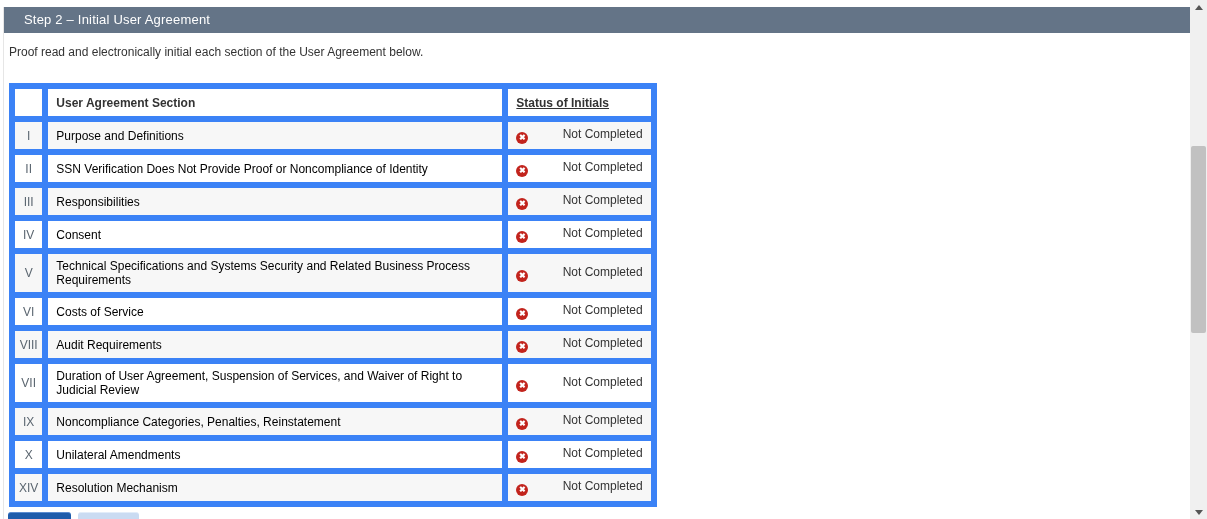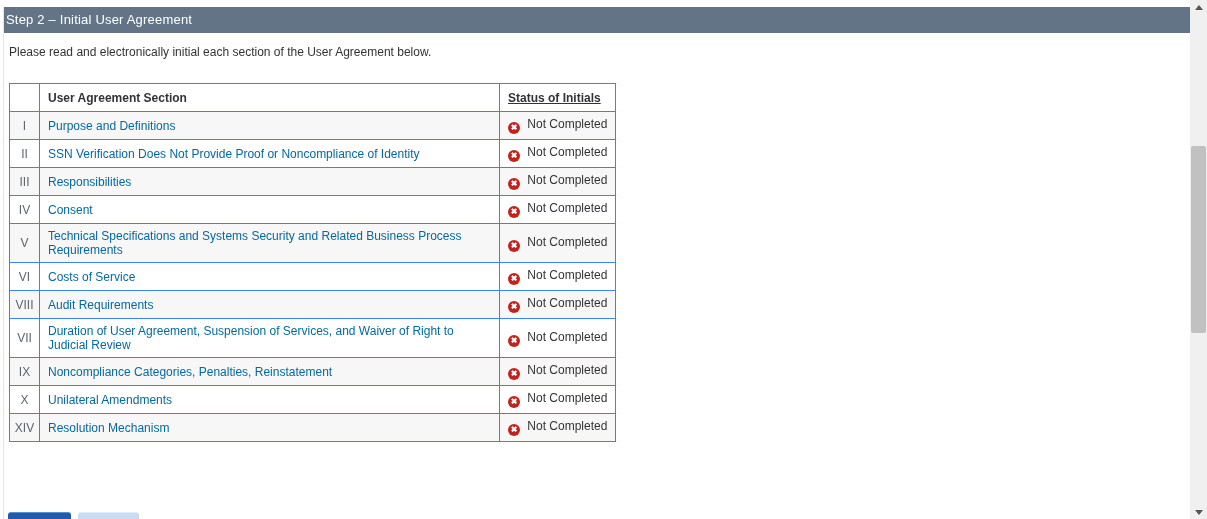--- a/index.html
+++ b/index.html
@@ -20,37 +20,37 @@
     height: 512px;
     border-left: 1px solid #e6e6e6;
     background: #ffffff;
   }
   .panel-header {
     height: 26px;
     line-height: 26px;
     background: #647487;
     color: #ffffff;
     font-size: 13px;
-    padding-left: 2px;
+    padding-left: 20px;
     letter-spacing: 0.2px;
   }
   .instruction {
     font-size: 12px;
     color: #333;
     margin: 12px 0 24px 5px;
   }
 
   
   table.ua-table {
     border-collapse: collapse;
     margin-left: 5px;
     background: #fff;
   }
   .ua-table th, .ua-table td {
-    border: 1px solid #3b82f6;
+    border: 6px solid #3b82f6;
     font-size: 12px;
     vertical-align: middle;
   }
   .ua-table th {
     font-weight: bold;
     text-align: left;
     color: #333;
     padding: 7px 8px 6px 8px;
     background: #ffffff;
   }
@@ -59,40 +59,40 @@
   .ua-table th.col-status { width: 100px; text-decoration: underline; }
   .ua-table td { padding: 5px 8px; height: 16px; }
   .ua-table tbody tr:nth-child(odd) { background: #f7f7f7; }
   .ua-table tbody tr:nth-child(even) { background: #ffffff; }
   td.num {
     text-align: center;
     color: #5b6670;
     padding: 5px 4px;
   }
   td.section a {
-    color: #0369a1;
+    color: #000000;
     text-decoration: none;
   }
   td.status { white-space: nowrap; }
   .status-icon {
     display: inline-flex;
     width: 12px;
     height: 12px;
     border-radius: 50%;
     background: #c2241d;
     color: #fff;
     font-size: 8px;
     line-height: 12px;
     align-items: center;
     justify-content: center;
     vertical-align: -2px;
     margin-right: 4px;
     font-weight: bold;
   }
-  .status-text { color: #333; }
+  .status-text { color: #333; margin-left: 27px; }
 
   
   .bottom-buttons {
     position: absolute;
     left: 8px;
     top: 512px;
     display: flex;
     gap: 7px;
   }
   .btn {
@@ -156,21 +156,21 @@
   }
 </style>
 </head>
 <body>
 
 <div class="panel">
   <div class="panel-header">
     <span>Step 2 – Initial User Agreement</span>
   </div>
 
-  <p class="instruction">Please read and electronically initial each section of the User Agreement below.</p>
+  <p class="instruction">Proof read and electronically initial each section of the User Agreement below.</p>
 
   <table class="ua-table">
     <thead>
       <tr>
         <th class="col-num"></th>
         <th class="col-section">User Agreement Section</th>
         <th class="col-status">Status of Initials</th>
       </tr>
     </thead>
     <tbody id="ua-tbody">

